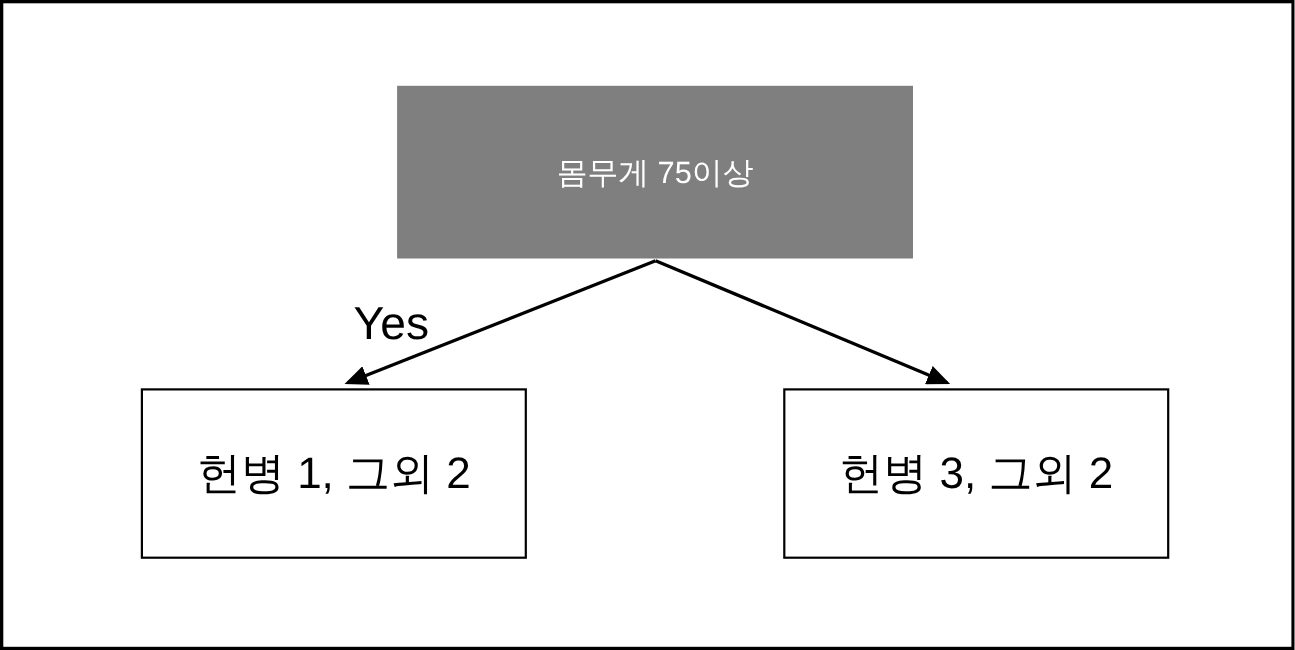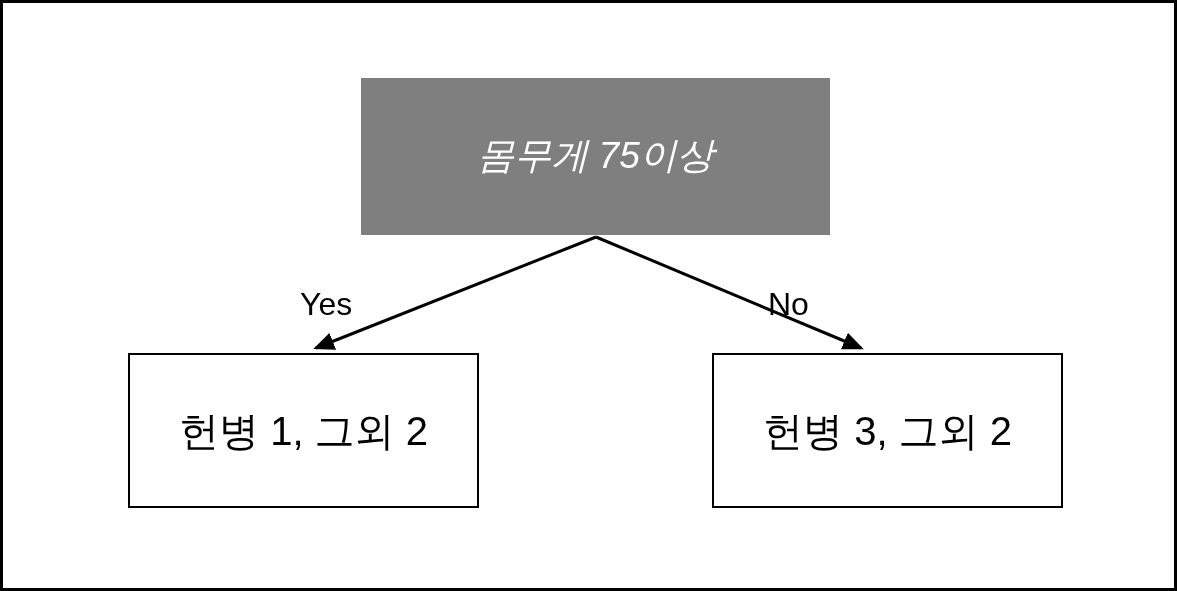--- a/index.html
+++ b/index.html
@@ -24,48 +24,47 @@
   }
   .root-node {
     position: absolute;
     left: 358px; top: 75px;
     width: 469px; height: 157px;
     background: #7f7f7f;
     color: #ffffff;
     display: flex;
     align-items: center;
     justify-content: center;
-    font-size: 37px;
+    font-size: 28px;
     line-height: 1.2;
     text-align: center;
-    font-style: italic;
   }
   .leaf-node {
     position: absolute;
     top: 350px;
     width: 351px; height: 155px;
     background: #ffffff;
     border: 2.5px solid #000000;
     color: #000000;
     display: flex;
     align-items: center;
     justify-content: center;
     font-size: 40px;
     line-height: 1.2;
     text-align: center;
   }
   .leaf-node.left  { left: 125px; }
   .leaf-node.right { left: 693px; margin-left: 16px; }
   .edge-label {
     position: absolute;
-    top: 282px;
+    top: 266px;
     width: 90px;
-    font-size: 32px;
+    font-size: 42px;
     color: #000000;
-    text-align: left;
+    text-align: right;
     line-height: 1.2;
   }
   .edge-label.yes { left: 297px; }
   .edge-label.no  { left: 765px; }
 </style>
 </head>
 <body>
 
 <div class="canvas">
 
@@ -78,21 +77,20 @@
       <marker id="arrowhead" markerWidth="7" markerHeight="6" refX="6" refY="3" orient="auto">
         <path d="M0,0 L7,3 L0,6 Z" fill="#000000"></path>
       </marker>
     </defs>
     <line x1="593" y1="234" x2="313" y2="345" stroke="#000000" stroke-width="3" marker-end="url(#arrowhead)"></line>
     <line x1="593" y1="234" x2="858" y2="345" stroke="#000000" stroke-width="3" marker-end="url(#arrowhead)"></line>
   </svg>
 
   <div class="edge-label yes">Yes</div>
 
-  <div class="edge-label no">No</div>
 
   <div class="leaf-node left">
     <span>헌병 1, 그외 2</span>
   </div>
 
   <div class="leaf-node right">
     <span>헌병 3, 그외 2</span>
   </div>
 
 </div>

